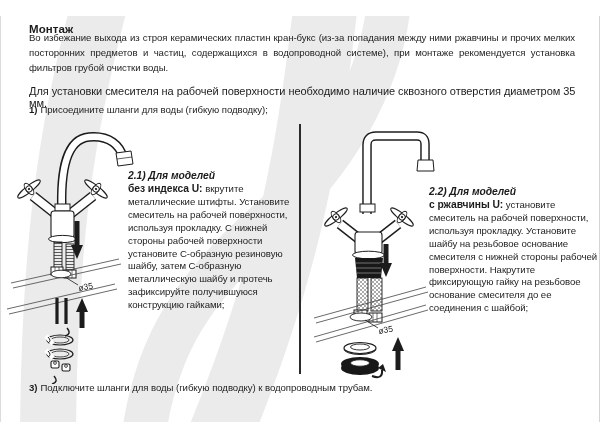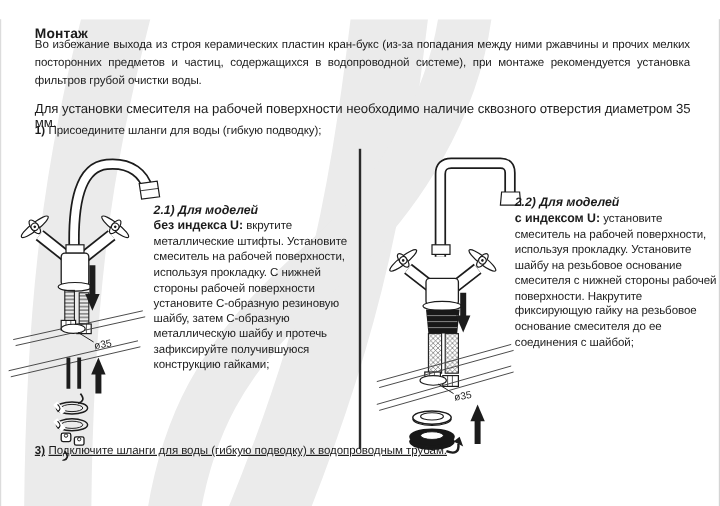--- a/index.html
+++ b/index.html
@@ -12,29 +12,29 @@
   }
   .wm { position:absolute; inset:0; z-index:0; }
   .content { position:absolute; inset:0; z-index:1; }
 
   .abs { position:absolute; }
   .title { left:28px; top:7px; font-size:11.5px; font-weight:bold; letter-spacing:.1px; }
   .intro { left:28px; top:14px; width:546px; font-size:9.6px; line-height:15px; text-align:justify; letter-spacing:-0.05px; }
   .holenote { left:28px; top:69px; width:560px; font-size:11px; letter-spacing:-0.05px; }
   .step-line { font-size:9.6px; letter-spacing:-0.05px; }
   .step1 { left:28px; top:88px; width:560px; }
-  .step3 { left:28px; top:354px; width:560px;text-decoration:underline; }
+  .step3 { left:28px; top:366px; width:560px; }
   .outro { left:28px; top:384px; width:548px; font-size:9.6px; line-height:15px; text-align:justify; letter-spacing:-0.05px; }
   b.num { font-weight:bold; margin-right:3px; }
 
   .divider { left:298px; top:108px; width:2px; height:250px; background:#2a2a2a; }
 
   .colblock { font-size:9.6px; line-height:12.9px; letter-spacing:-0.05px; }
   .col21 { left:127px; top:153px; width:172px; }
-  .col22 { left:428px; top:147px; width:170px; }
+  .col22 { left:428px; top:169px; width:170px; }
   .colblock .h1 { font-weight:bold; font-size:10.3px; display:block; line-height:14px;font-style:italic; }
   .colblock .h2 { font-weight:bold; font-size:10.3px; }
   svg text { font-family:"Liberation Sans","DejaVu Sans",sans-serif; }
 </style>
 </head>
 <body>
 
 <div class="page">
 
   <svg class="wm" width="600" height="422" viewBox="0 0 600 422">
@@ -218,21 +218,21 @@
         <polygon points="69,246 77,250 74,242" fill="#1c1c1c"></polygon>
       </g>
       <g>
         <path d="M 89,248 V 228" stroke="#1c1c1c" stroke-width="5"></path>
         <polygon points="83,229 95,229 89,215" fill="#1c1c1c"></polygon>
       </g>
     </svg>
 
     <div class="abs colblock col22">
       <span class="h1">2.2) Для моделей</span>
-      <span class="h2">с индексом U:</span>
+      <span class="h2">с ржавчины U:</span>
       <span>установите смеситель на рабочей поверхности, используя прокладку. Установите шайбу на резьбовое основание смесителя с нижней стороны рабочей поверхности. Накрутите фиксирующую гайку на резьбовое основание смесителя до ее соединения с шайбой;</span>
     </div>
 
     <div class="abs step3 step-line">
       <b class="num">3)</b><span>Подключите шланги для воды (гибкую подводку) к водопроводным трубам.</span>
     </div>
 
 
   </div>
 </div>

